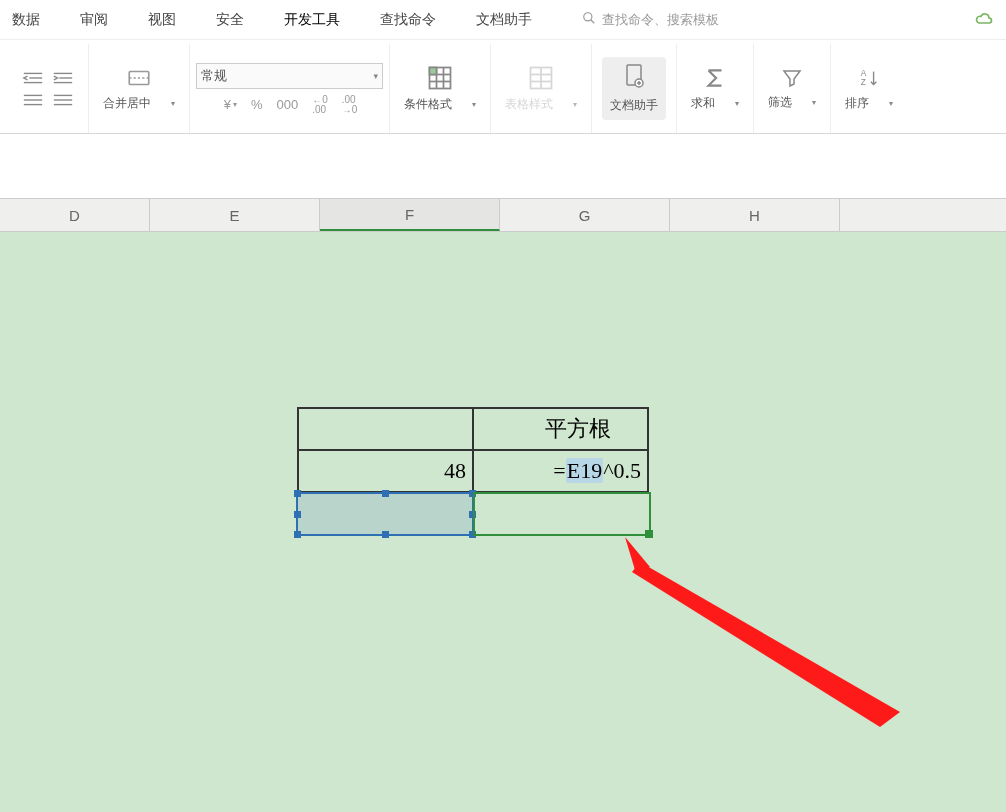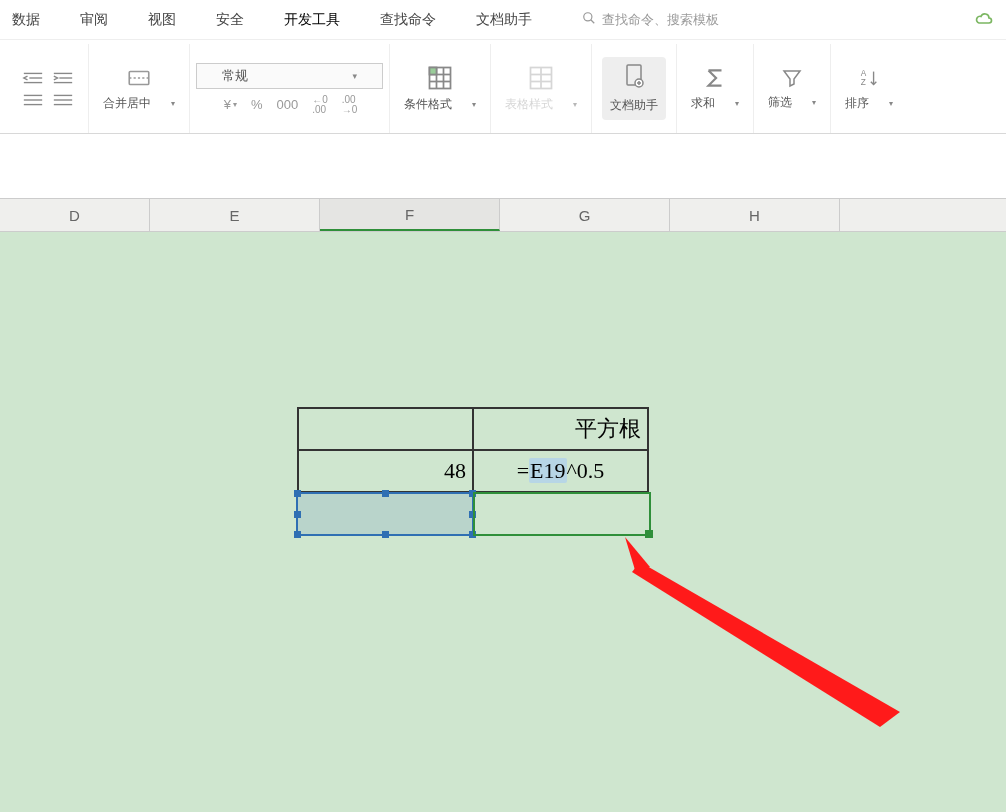--- a/index.html
+++ b/index.html
@@ -72,21 +72,21 @@
     width: 200px;
     display: flex;
     flex-direction: column;
     gap: 6px;
     padding: 4px 6px;
   }
   .nf-select {
     width: 100%; height: 26px;
     border: 1px solid #ccc;
     display: flex; align-items: center; justify-content: space-between;
-    padding: 0 25px; font-size: 13px; color: #555;
+    padding: 0 4px; font-size: 13px; color: #555;
     background: #fafafa;
   }
   .nf-row { display: flex; gap: 14px; justify-content: flex-start; padding-left: 2px;}
   .nf-row .nf-ic { font-size: 13px; color: #999; display:flex; align-items:center; gap:2px;}
   .lbl-with-drop { display:flex; align-items:center; gap:20px; color:#555; font-size:12px;}
   .lbl-with-drop .dd { font-size:8px; color:#888;}
   .spacer-band { height: 64px; background: #fff; }
   .col-headers {
     display: flex;
     height: 34px;
@@ -116,22 +116,22 @@
   }
   .data-table td {
     border: 2px solid #333;
     height: 42px;
     font-size: 22px;
     padding: 0 6px;
     background: #cfe6cf;
     vertical-align: middle;
   }
   .data-table td.colE { width: 175px; text-align: right; font-family: "SimSun", serif;}
-  .data-table td.colF { width: 175px; text-align: center; font-family: "SimSun", serif;}
-  .data-table td.hdr { text-align: right; padding-left: 41px; }
+  .data-table td.colF { width: 175px; text-align: right; font-family: "SimSun", serif;}
+  .data-table td.hdr { text-align: center; padding-left: 41px; }
   .data-table td.result { text-align: right; }
   .sel-overlay {
     position: absolute;
     left: 296px; top: 260px;
     width: 178px; height: 44px;
     border: 2px solid #2f6fb3;
     background: rgba(120,160,190,0.25);
     pointer-events: none;
   }
   .sel-overlay .h { position:absolute; width:7px; height:7px; background:#2f6fb3; }

